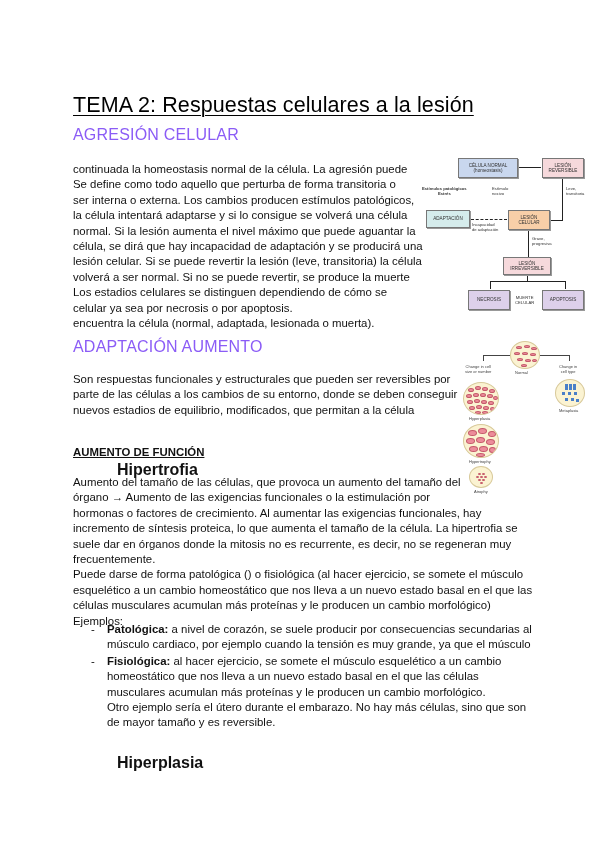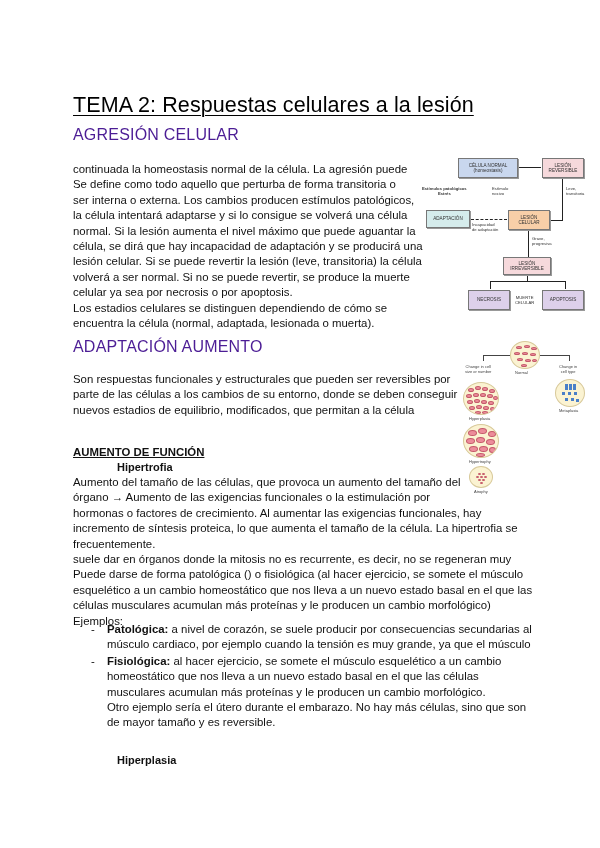--- a/index.html
+++ b/index.html
@@ -1,26 +1,26 @@
 <!DOCTYPE html>
 <html><head>
 <meta charset="utf-8">
 <style>
   * { box-sizing: border-box; margin: 0; padding: 0; }
   html, body { width: 600px; height: 848px; background: #ffffff; overflow: hidden; }
   body { position: relative; font-family: "Liberation Sans", sans-serif; color: #111; }
   .page { position: absolute; left: 0; top: 0; width: 600px; height: 848px; background: #fff; }
 
   .title { position: absolute; left: 73px; top: 93px; font-size: 21.5px; text-decoration: underline; text-decoration-thickness: 1px; text-underline-offset: 3px; color: #000; letter-spacing: 0.1px; }
-  .h2 { position: absolute; left: 73px; font-size: 16px; color: #4c1d95; letter-spacing: 0.2px; }
+  .h2 { position: absolute; left: 73px; font-size: 16px; color: #8b5cf6; letter-spacing: 0.2px; }
   .para { position: absolute; left: 73px; font-size: 11.4px; line-height: 15.4px; color: #111; }
   .para p { white-space: nowrap; }
 
   .sec-under { position: absolute; left: 73px; top: 446px; font-size: 11.4px; font-weight: bold; text-decoration: underline; }
-  .sub-title { position: absolute; left: 73px; font-size: 11px; font-weight: bold; padding-left: 44px; }
+  .sub-title { position: absolute; left: 73px; font-size: 16px; font-weight: bold; padding-left: 44px; }
 
   .bullets { position: absolute; left: 73px; font-size: 11.4px; line-height: 15.4px; }
   .bullet { position: relative; padding-left: 34px; }
   .bullet .dash { position: absolute; left: 18px; top: 0; }
   .bullet p { white-space: nowrap; }
   .bullet b { font-weight: bold; }
 
   
   .diag1 { position: absolute; left: 420px; top: 150px; width: 175px; height: 170px; }
   .box { position: absolute; border: 1px solid #777; font-size: 4.6px; text-align: center; color: #333; display: flex; align-items: center; justify-content: center; flex-direction: column; line-height: 5.5px; box-shadow: 1px 1px 0 #999; }
@@ -44,22 +44,22 @@
   <div class="h2" style="top:126px;">AGRESIÓN CELULAR</div>
   <div class="para" style="top:162px;">
     <p>continuada la homeostasis normal de la célula. La agresión puede</p>
     <p>Se define como todo aquello que perturba de forma transitoria o</p>
     <p>ser interna o externa. Los cambios producen estímulos patológicos,</p>
     <p>la célula intentará adaptarse y si lo consigue se volverá una célula</p>
     <p>normal. Si la lesión aumenta el nivel máximo que puede aguantar la</p>
     <p>célula, se dirá que hay incapacidad de adaptación y se producirá una</p>
     <p>lesión celular. Si se puede revertir la lesión (leve, transitoria) la célula</p>
     <p>volverá a ser normal. Si no se puede revertir, se produce la muerte</p>
+    <p>Los estadios celulares se distinguen dependiendo de cómo se</p>
     <p>celular ya sea por necrosis o por apoptosis.</p>
-    <p>Los estadios celulares se distinguen dependiendo de cómo se</p>
     <p>encuentra la célula (normal, adaptada, lesionada o muerta).</p>
   </div>
 
   <div class="diag1">
     <div class="box" style="left:38px;top:8px;width:60px;height:20px;background:#c9d7ee;">
       <span>CÉLULA NORMAL</span>
       <span>(homeostasis)</span>
     </div>
     <div class="box" style="left:122px;top:8px;width:42px;height:20px;background:#f6d9dc;">
       <span>LESIÓN</span>
@@ -221,22 +221,22 @@
   </div>
 
   <div class="sec-under">AUMENTO DE FUNCIÓN</div>
   <div class="sub-title" style="top:461px;">Hipertrofia</div>
 
   <div class="para" style="top:475px;">
     <p>Aumento del tamaño de las células, que provoca un aumento del tamaño del</p>
     <p>órgano → Aumento de las exigencias funcionales o la estimulación por</p>
     <p>hormonas o factores de crecimiento. Al aumentar las exigencias funcionales, hay</p>
     <p>incremento de síntesis proteica, lo que aumenta el tamaño de la célula. La hipertrofia se</p>
+    <p>suele dar en órganos donde la mitosis no es recurrente, es decir, no se regeneran muy</p>
     <p>frecuentemente.</p>
-    <p>suele dar en órganos donde la mitosis no es recurrente, es decir, no se regeneran muy</p>
     <p>Puede darse de forma patológica () o fisiológica (al hacer ejercicio, se somete el músculo</p>
     <p>esquelético a un cambio homeostático que nos lleva a un nuevo estado basal en el que las</p>
     <p>células musculares acumulan más proteínas y le producen un cambio morfológico)</p>
     <p>Ejemplos:</p>
   </div>
 
   <div class="bullets" style="top:622px;">
     <div class="bullet">
       <span class="dash">-</span>
       <p><b>Patológica:</b><span> a nivel de corazón, se suele producir por consecuencias secundarias al</span></p>

